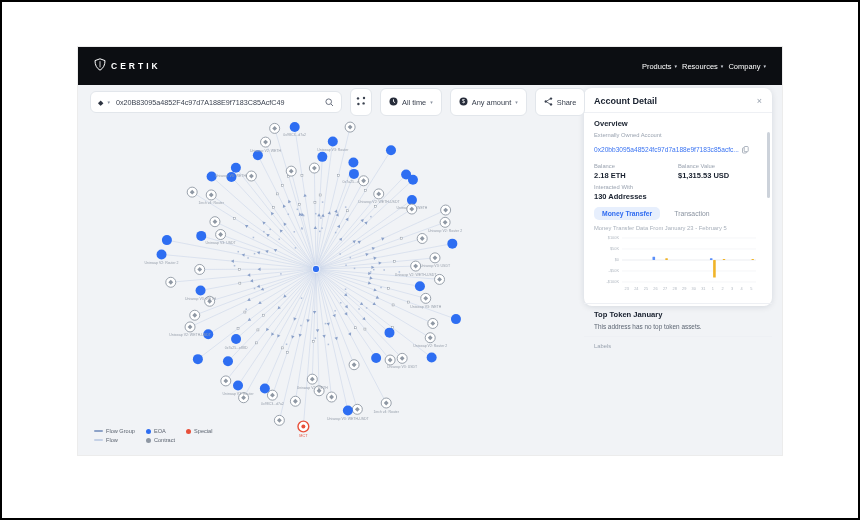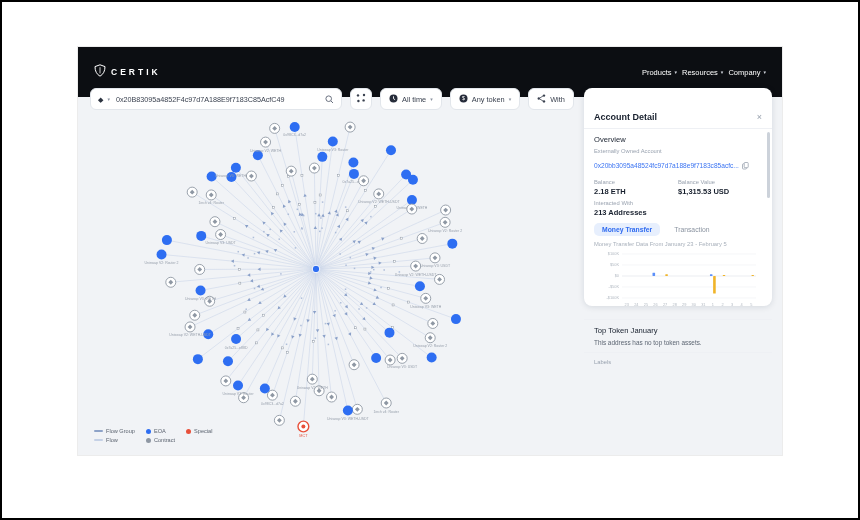--- a/index.html
+++ b/index.html
@@ -5,57 +5,57 @@
   html,body{margin:0;padding:0;}
   body{width:860px;height:520px;position:relative;background:#fff;
        font-family:"Liberation Sans",sans-serif;overflow:hidden;}
   .frame{position:absolute;inset:0;border:2px solid #000;pointer-events:none;z-index:50;}
 
   .screen{position:absolute;left:78px;top:47px;width:704px;height:408px;
           background:#f1f3f6;box-shadow:0 0 0 1px #ececec;overflow:hidden;}
 
   
   .nav{height:30px;background:#0c0e12;display:flex;align-items:center;
-       justify-content:space-between;padding:10px 16px;}
+       justify-content:space-between;padding:4px 16px;}
   .brand{display:flex;align-items:center;gap:5px;color:#fff;}
   .brand-text{font-size:8.5px;letter-spacing:3px;font-weight:600;color:#fff;}
   .nav-menu{display:flex;gap:5px;}
   .nav-item{color:#fff;font-size:7.5px;display:flex;align-items:center;gap:3px;cursor:pointer;}
   .caret{font-size:5px;color:#cfd3da;}
 
   
   .toolbar{position:absolute;left:12px;top:41px;display:flex;gap:8px;align-items:center;z-index:5;}
   .searchbox{width:252px;height:22px;background:#fff;border:1px solid #e2e6eb;border-radius:6px;
              display:flex;align-items:center;padding:8px 7px;gap:4px;box-sizing:border-box;}
   .token-ic{font-size:7px;color:#2c3340;line-height:1;}
   .mini-caret{font-size:5px;color:#8b93a0;}
   .search-input{flex:1;border:none;outline:none;font-size:7.2px;color:#3b4250;
                 background:transparent;font-family:inherit;min-width:0;}
-  .tool-btn{height:22px;background:#fff;border:1px solid #e2e6eb;border-radius:6px;
+  .tool-btn{height:28px;background:#fff;border:1px solid #e2e6eb;border-radius:6px;
             display:flex;align-items:center;justify-content:center;gap:4px;
             padding:0 8px;font-size:7.4px;color:#39404e;box-sizing:border-box;cursor:pointer;}
   .tool-btn.square{width:22px;padding:0;}
 
   
   #network-svg{position:absolute;left:6px;top:58px;}
   .legend{position:absolute;left:16px;bottom:12px;display:grid;
           grid-template-columns:repeat(3,auto);gap:3px 11px;font-size:5.6px;color:#5c6470;}
   .legend-item{display:flex;align-items:center;gap:3px;}
   .sw-line{width:9px;height:1.5px;border-radius:1px;display:inline-block;}
   .sw-dot{width:5px;height:5px;border-radius:50%;display:inline-block;}
 
   
   .panel{position:absolute;right:10px;top:41px;width:188px;height:218px;background:#fff;
          border-radius:8px;box-shadow:0 1px 6px rgba(20,30,60,.12);
-         padding:24px 10px;box-sizing:border-box;}
+         padding:8px 10px;box-sizing:border-box;}
   .panel-header{display:flex;justify-content:space-between;align-items:center;}
   .panel-title{font-size:9px;font-weight:700;color:#18202e;}
   .close{font-size:9px;color:#97a0ad;cursor:pointer;line-height:1;}
   .divider{height:1px;background:#eef0f4;margin:6px -10px;}
-  .section-h{font-size:7.6px;font-weight:400;color:#18202e;margin:1px 0 4px;}
+  .section-h{font-size:7.6px;font-weight:700;color:#18202e;margin:1px 0 4px;}
   .tiny-label{font-size:5.8px;color:#9aa3b0;margin-bottom:2px;}
   .addr-row{display:flex;align-items:center;gap:3px;}
   .address-link{font-size:6.6px;color:#3b74f2;text-decoration:underline;white-space:nowrap;
                 overflow:hidden;text-overflow:ellipsis;max-width:155px;display:inline-block;cursor:pointer;}
   .stats-row{display:flex;margin:5px 0 4px;}
   .stat{width:52%;}
   .stat-val{font-size:7.5px;font-weight:700;color:#18202e;margin-top:1px;}
   .tabs{display:flex;gap:6px;margin:6px 0 5px;align-items:center;}
   .tab{font-size:6.8px;padding:3px 8px;border-radius:5px;color:#8b94a1;cursor:pointer;}
   .tab.active{background:#e7effd;color:#2f6bf0;font-weight:700;}
@@ -132,34 +132,34 @@
       <span class="mini-caret">▾</span>
     </div>
 
     <div class="tool-btn">
       <span>
         <svg width="9" height="9" viewBox="0 0 9 9">
             <circle cx="4.5" cy="4.5" r="4" fill="#262c3a"></circle>
             <text x="4.5" y="6.4" text-anchor="middle" font-size="5.4" fill="#fff" font-family="Liberation Sans,sans-serif">$</text>
           </svg>
       </span>
-      <span>Any token</span>
+      <span>Any amount</span>
       <span class="mini-caret">▾</span>
     </div>
 
     <div class="tool-btn">
       <span>
         <svg width="9" height="9" viewBox="0 0 9 9">
             <circle cx="7" cy="1.6" r="1.2" fill="#39404e"></circle>
             <circle cx="1.8" cy="4.5" r="1.2" fill="#39404e"></circle>
             <circle cx="7" cy="7.4" r="1.2" fill="#39404e"></circle>
             <path d="M2.8 4 6 2m-3.2 3L6 7" stroke="#39404e" stroke-width=".8"></path>
           </svg>
       </span>
-      <span>With</span>
+      <span>Share</span>
     </div>
   </div>
 
   <svg id="network-svg" width="500" height="344" viewBox="0 0 500 344">
       <g>
         <line x1="232" y1="164" x2="331.6747019557039" y2="161.0789231857244" stroke="#c5d1e6" stroke-width="0.5"></line>
         <path d="M0,-1.7 L3 0 L0,1.7 Z" transform="translate(287.40352262756323,162.37633880813115) rotate(-1.6786354080378194)" fill="#8aa0c8"></path>
         <line x1="232" y1="164" x2="355.5358869405923" y2="174.41282324263207" stroke="#c5d1e6" stroke-width="0.5"></line>
         <path d="M0,-1.7 L3 0 L0,1.7 Z" transform="translate(284.27872375291963,168.40656657163376) rotate(4.818064631047049)" fill="#8aa0c8"></path>
         <line x1="232" y1="164" x2="335.92618059605087" y2="181.30392300376116" stroke="#c5d1e6" stroke-width="0.5"></line>
@@ -708,21 +708,21 @@
         <div class="tiny-label">Balance</div>
         <div class="stat-val">2.18 ETH</div>
       </div>
       <div class="stat">
         <div class="tiny-label">Balance Value</div>
         <div class="stat-val">$1,315.53 USD</div>
       </div>
     </div>
 
     <div class="tiny-label">Interacted With</div>
-    <div class="stat-val">213 Addresses</div>
+    <div class="stat-val">130 Addresses</div>
 
     <div class="tabs">
       <span class="tab active">Money Transfer</span>
       <span class="tab">Transaction</span>
     </div>
 
     <div class="chart-caption">Money Transfer Data From January 23 - February 5</div>
     <svg id="transfer-chart" width="166" height="60" viewBox="0 0 166 60">
         <line x1="28" y1="5" x2="162" y2="5" stroke="#eef0f4" stroke-width="0.6"></line>
         <text x="25" y="6.3" text-anchor="end" font-size="3.9" fill="#b2b9c2" font-family="Liberation Sans,sans-serif">$100K</text>

